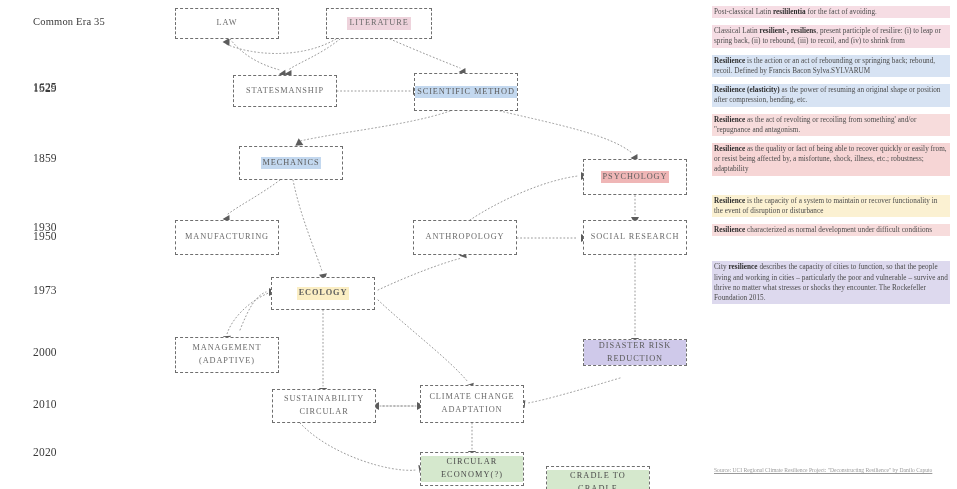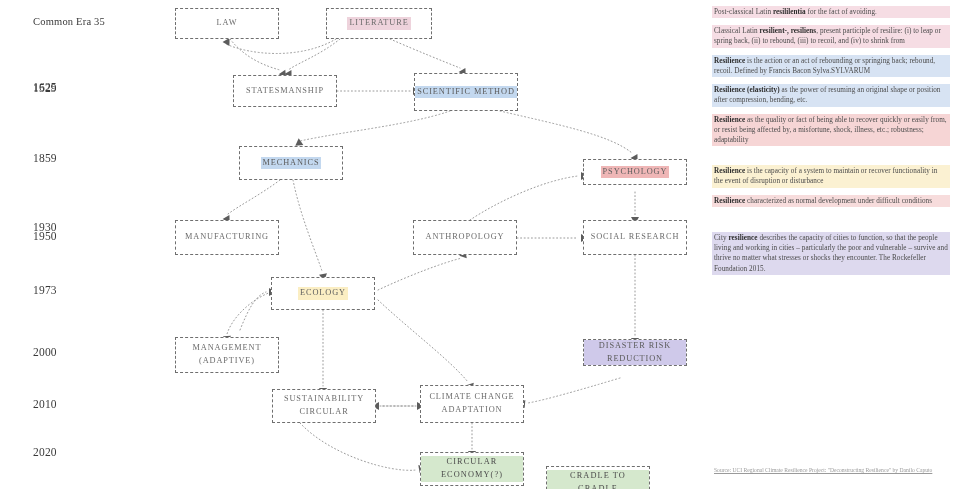--- a/index.html
+++ b/index.html
@@ -118,33 +118,33 @@
       </div>
       <div class="node" style="left: 233px; top: 75px; width: 104px; height: 32px;">
         <span class="lbl">STATESMANSHIP</span>
       </div>
       <div class="node hl-blue" style="left: 414px; top: 73px; width: 104px; height: 38px;">
         <span class="lbl">SCIENTIFIC METHOD</span>
       </div>
       <div class="node hl-blue" style="left: 239px; top: 146px; width: 104px; height: 34px;">
         <span class="lbl">MECHANICS</span>
       </div>
-      <div class="node hl-red" style="left: 583px; top: 159px; width: 104px; height: 26px;">
+      <div class="node hl-red" style="left: 583px; top: 159px; width: 104px; height: 36px;">
         <span class="lbl">PSYCHOLOGY</span>
       </div>
       <div class="node" style="left: 175px; top: 220px; width: 104px; height: 35px;">
         <span class="lbl">MANUFACTURING</span>
       </div>
       <div class="node" style="left: 413px; top: 220px; width: 104px; height: 35px;">
         <span class="lbl">ANTHROPOLOGY</span>
       </div>
       <div class="node" style="left: 583px; top: 220px; width: 104px; height: 35px;">
         <span class="lbl">SOCIAL RESEARCH</span>
       </div>
-      <div class="node hl-yellow" style="left: 271px; top: 277px; width: 104px; height: 33px;">
+      <div class="node hl-yellow" style="left: 271px; top: 277px; width: 104px; height: 33px; font-weight: bold;">
         <span class="lbl">ECOLOGY</span>
       </div>
       <div class="node" style="left: 175px; top: 337px; width: 104px; height: 36px;">
         <span class="lbl">MANAGEMENT (ADAPTIVE)</span>
       </div>
       <div class="node hl-purple" style="left: 583px; top: 339px; width: 104px; height: 27px;">
         <span class="lbl">DISASTER RISK REDUCTION</span>
       </div>
       <div class="node" style="left: 272px; top: 389px; width: 104px; height: 34px;">
         <span class="lbl">SUSTAINABILITY CIRCULAR</span>
@@ -158,20 +158,21 @@
       <div class="node hl-green" style="left: 546px; top: 452px; width: 104px; height: 34px; margin-top: 14px;">
         <span class="lbl">CRADLE TO CRADLE</span>
       </div>
     </div>
 
   <div id="defs">
       <div class="def pink">Post-classical Latin <b>resililentia</b> for the fact of avoiding.</div>
       <div class="def pink">Classical Latin <b>resilient-, resiliens</b>, present participle of resilire: (i) to leap or spring back, (ii) to rebound, (iii) to recoil, and (iv) to shrink from</div>
       <div class="def blue"><b>Resilience</b> is the action or an act of rebounding or springing back; rebound, recoil. Defined by Francis Bacon Sylva.SYLVARUM</div>
       <div class="def blue"><b>Resilience (elasticity)</b> as the power of resuming an original shape or position after compression, bending, etc.</div>
+      <div class="def rose"><b>Resilience</b> as the act of revolting or recoiling from something' and/or "repugnance and antagonism.</div>
       <div class="def red"><b>Resilience</b> as the quality or fact of being able to recover quickly or easily from, or resist being affected by, a misfortune, shock, illness, etc.; robustness; adaptability</div>
       <div class="spacer"></div>
       <div class="def yellow"><b>Resilience</b> is the capacity of a system to maintain or recover functionality in the event of disruption or disturbance</div>
       <div class="def rose"><b>Resilience</b> characterized as normal development under difficult conditions</div>
       <div class="spacer" style="height: 18px;"></div>
       <div class="def lav">City <b>resilience</b> describes the capacity of cities to function, so that the people living and working in cities – particularly the poor and vulnerable – survive and thrive no matter what stresses or shocks they encounter. The Rockefeller Foundation 2015.</div>
     </div>
 
   <div id="source">Source: UCI Regional Climate Resilience Project: "Deconstructing Resilience" by Danilo Caputo</div>
 </div>

